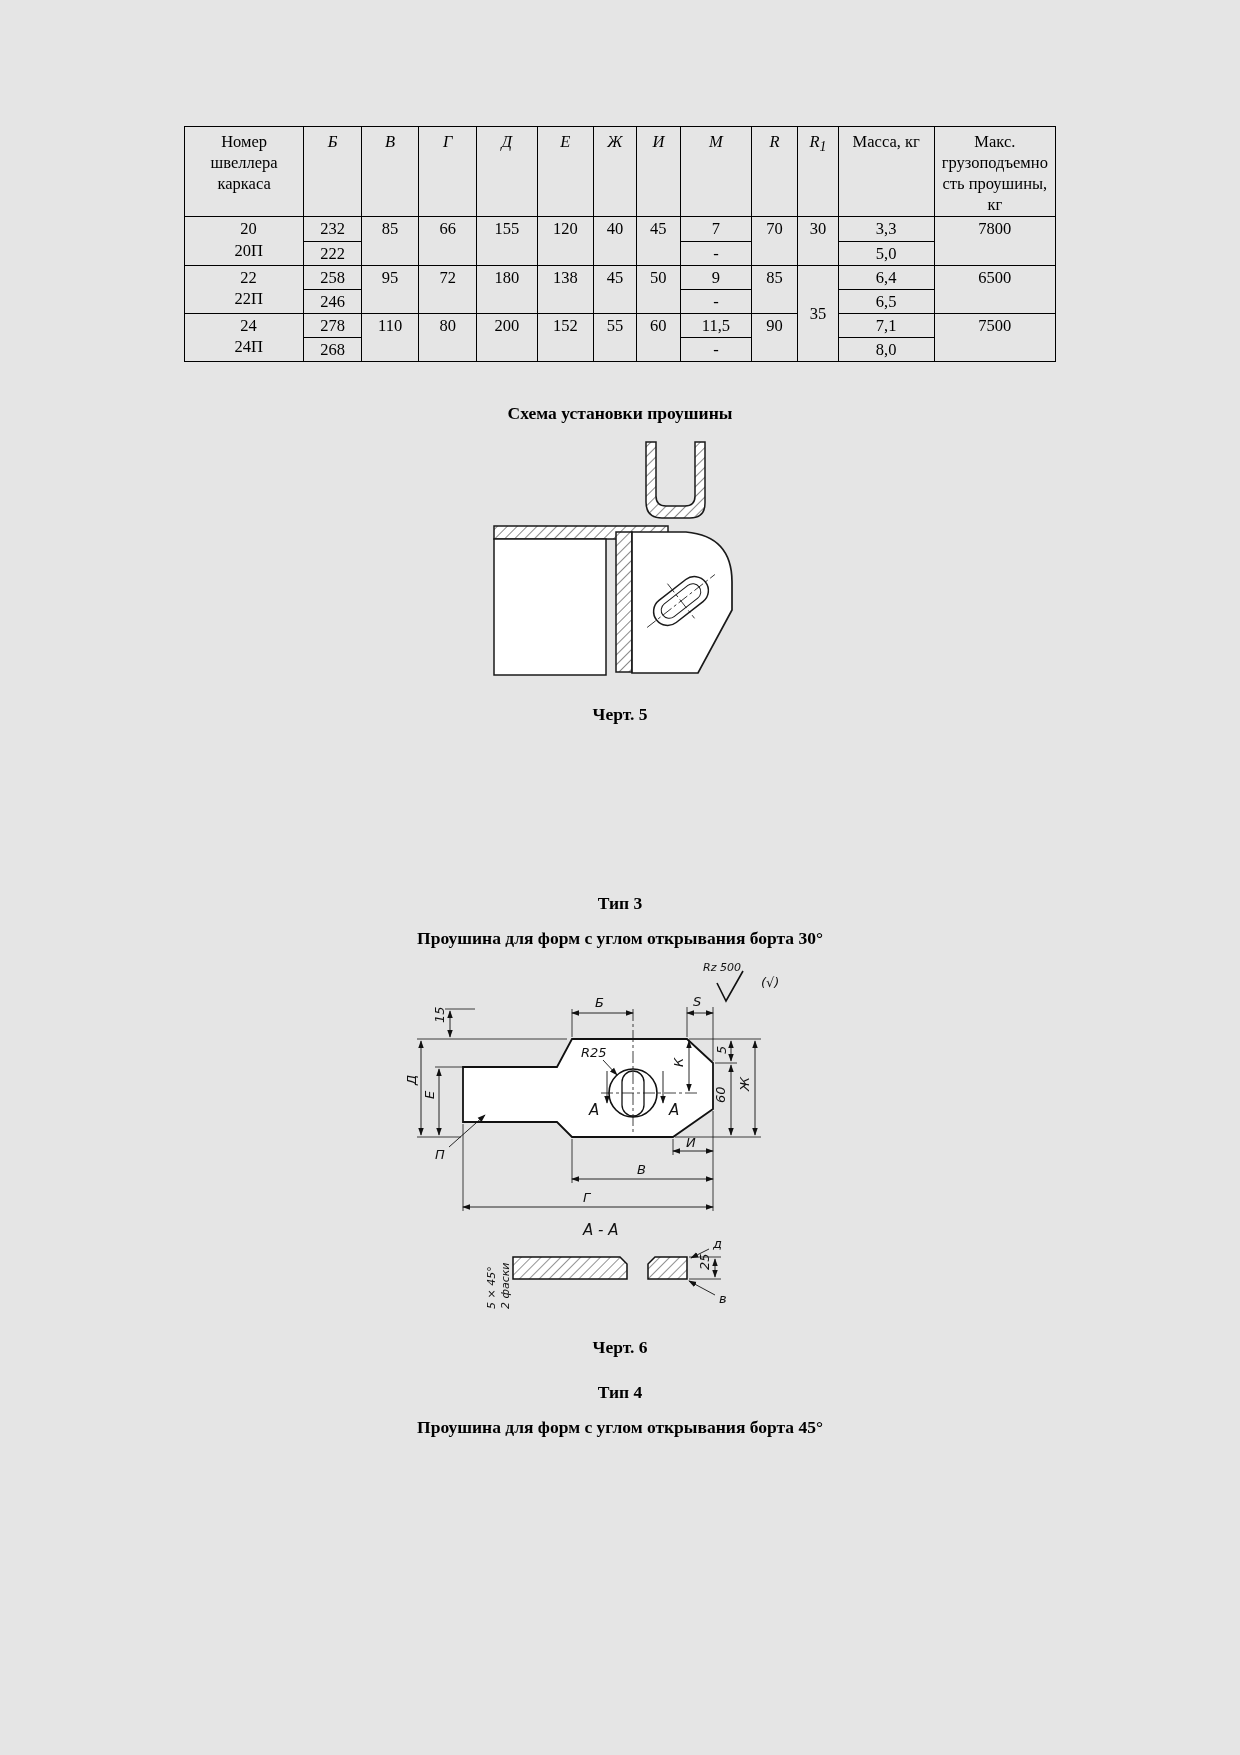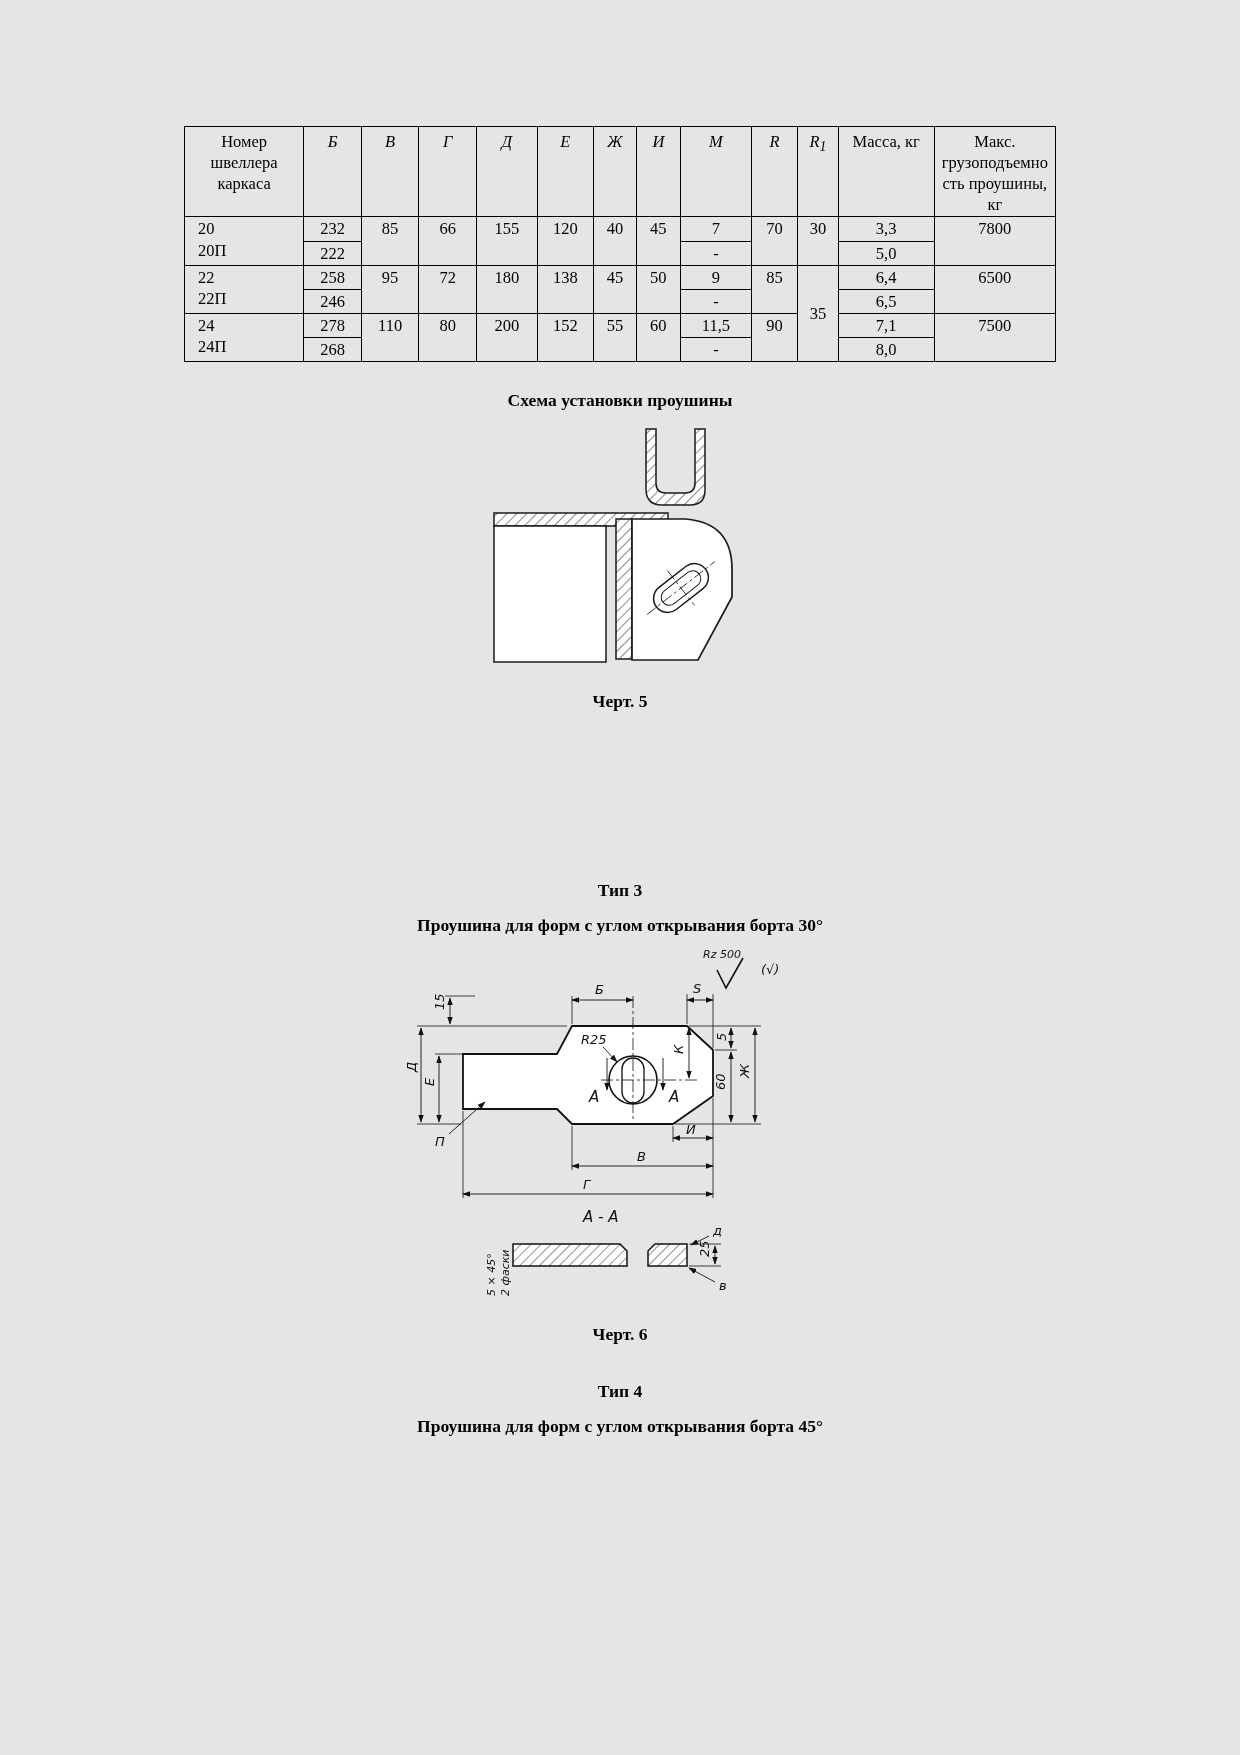--- a/index.html
+++ b/index.html
@@ -14,33 +14,33 @@
     width: 872px; margin: 0 auto; border-collapse: collapse;
     table-layout: fixed; font-size: 16.5px;
   }
   .dim-table th, .dim-table td {
     border: 1.2px solid #000; padding: 1px 4px; text-align: center;
     vertical-align: top; font-weight: normal; line-height: 1.28;
   }
   .dim-table th { padding-top: 4px; }
   .it { font-style: italic; }
   .brk { overflow-wrap: anywhere; word-wrap: break-word; }
-  td.name { text-align: left; padding-left: 13px; }
+  td.name { text-align: center; padding-left: 13px; }
   td.mid { vertical-align: middle; }
   
   .heading, .caption { text-align: center; font-weight: bold; font-size: 17.5px; }
-  .scheme-title { margin-top: 28px; }
+  .scheme-title { margin-top: 41px; }
   .figure { text-align: center; }
   .fig5-wrap { margin-top: 16px; }
   .fig5-cap { margin-top: 8px; }
   .type3-title { margin-top: 168px; }
   .subtitle { margin-top: 14px; }
   .fig6-wrap { margin-top: 8px; }
   .fig6-cap { margin-top: 8px; }
-  .type4-title { margin-top: 36px; }
+  .type4-title { margin-top: 24px; }
   
   svg .dim { font: italic 13px "DejaVu Sans", sans-serif; fill: #111; }
   svg .big { font-size: 15px; }
   svg .sm  { font-size: 11px; }
   svg .dl  { stroke: #111; stroke-width: 0.9; }
   svg .ext { stroke: #111; stroke-width: 0.8; }
   svg .cl  { stroke: #111; stroke-width: 0.8; stroke-dasharray: 12 3 3 3; }
 </style>
 </head>
 <body>

